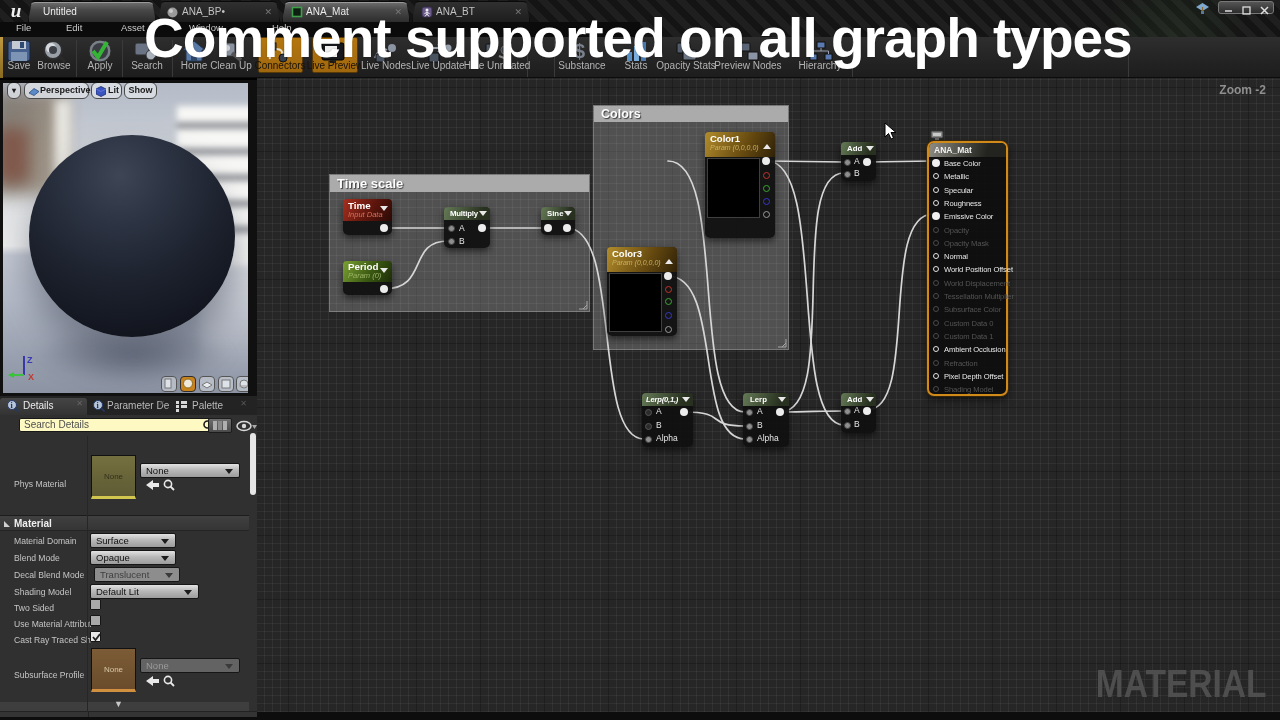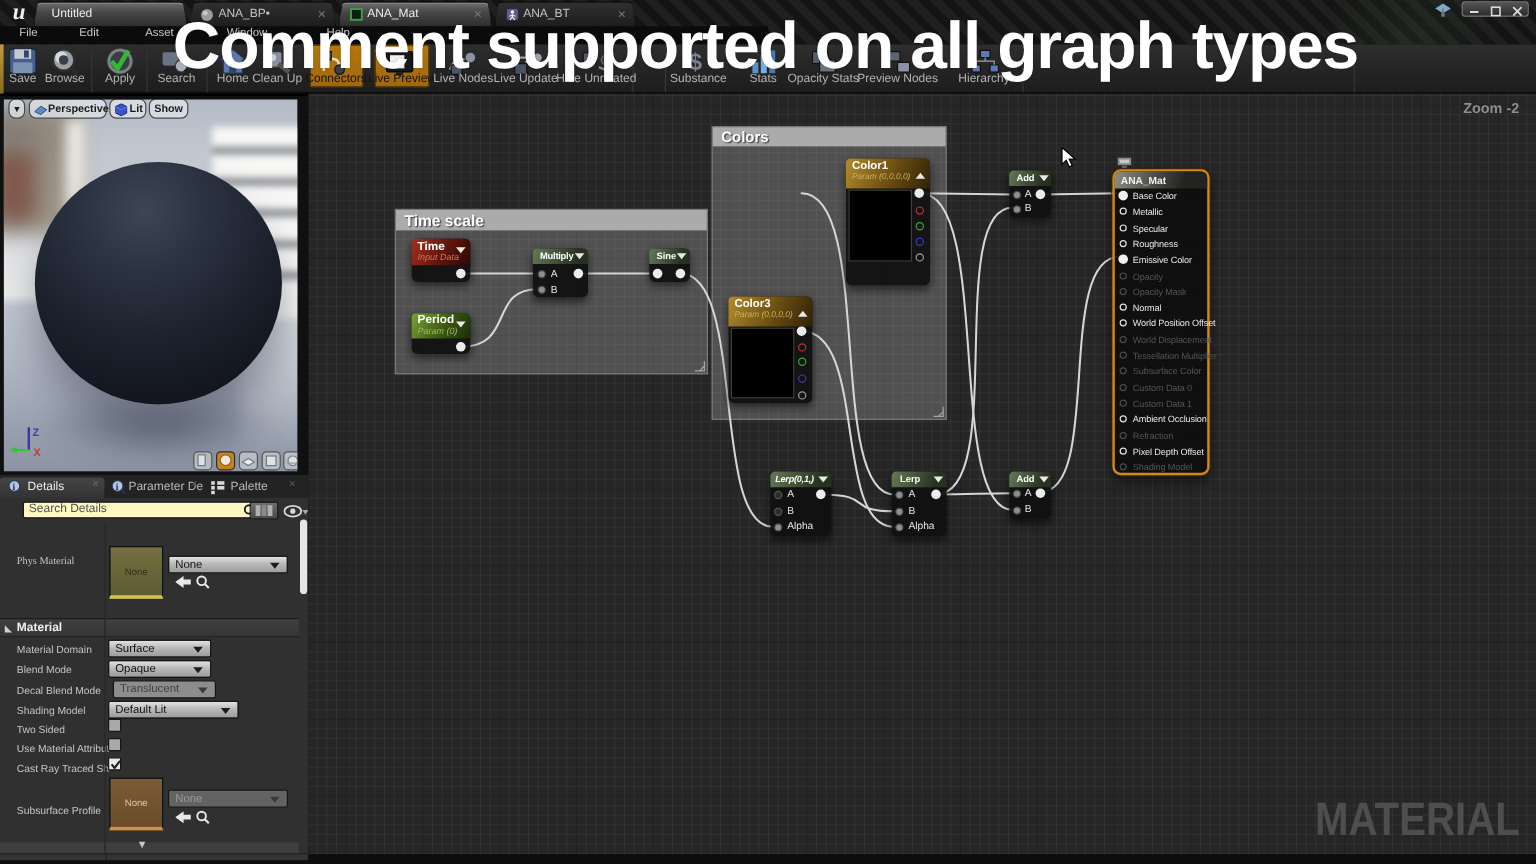--- a/index.html
+++ b/index.html
@@ -348,21 +348,21 @@
   <div class="abs" style="left:208px;top:22px;width:24px;height:15px;background:linear-gradient(#6e6e6e,#4a4a4a);border:1px solid #1c1c1c;border-radius:2px;"><svg width="22" height="13">
         <rect x="4" y="2" width="4" height="9" fill="#b0b0b0"></rect>
         <rect x="9" y="2" width="4" height="9" fill="#8a8a8a"></rect>
         <rect x="14" y="2" width="4" height="9" fill="#b0b0b0"></rect>
       </svg></div>
   <svg width="22" height="14" style="position:absolute;left:236px;top:23px">
       <ellipse cx="8" cy="7" rx="7" ry="4.5" fill="none" stroke="#d8d8d8" stroke-width="1.5"></ellipse>
       <circle cx="8" cy="7" r="2.2" fill="#d8d8d8"></circle>
       <path d="M16,6 l5,0 l-2.5,4 z" fill="#aaa"></path>
     </svg>
-  <div class="dlabel" style="top:66px;font-family:Liberation Serif, serif;">Phys Material</div>
+  <div class="dlabel" style="top:83px;">Phys Material</div>
   <div class="dthumb" style="left:91px;top:59px;background:linear-gradient(#74703f,#5e5a34);border-bottom:3px solid #d2c64e;">None</div>
   <div class="ddrop" style="left:140px;top:67px;width:100px;">None</div>
   <svg width="13" height="10" style="position:absolute;left:146px;top:84px">
       <path d="M7,0 L7,3 L14,3 L14,7 L7,7 L7,10 L0,5 Z" fill="#e8e8e8"></path>
     </svg>
   <svg width="12" height="12" style="position:absolute;left:163px;top:83px">
       <circle cx="5" cy="5" r="3.6" fill="none" stroke="#e8e8e8" stroke-width="1.6"></circle>
       <line x1="7.5" y1="7.5" x2="11" y2="11" stroke="#e8e8e8" stroke-width="1.8"></line>
     </svg>
   <div id="scroll1"></div>

